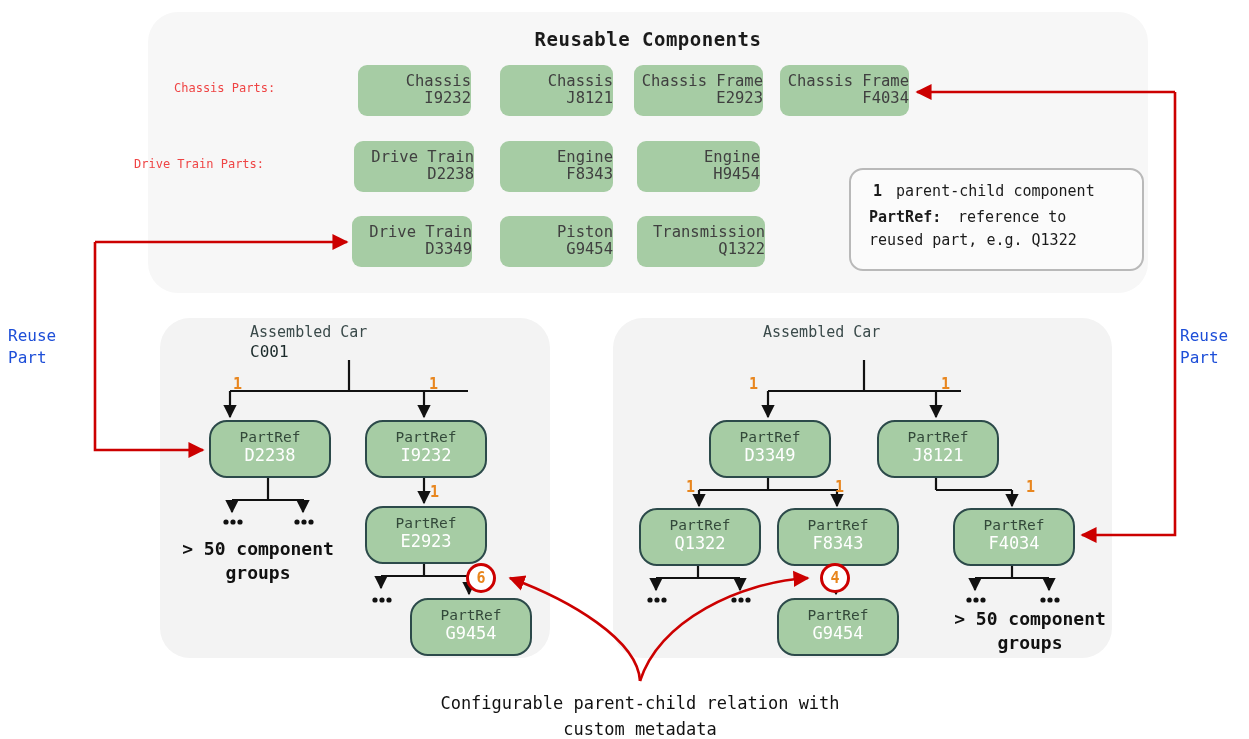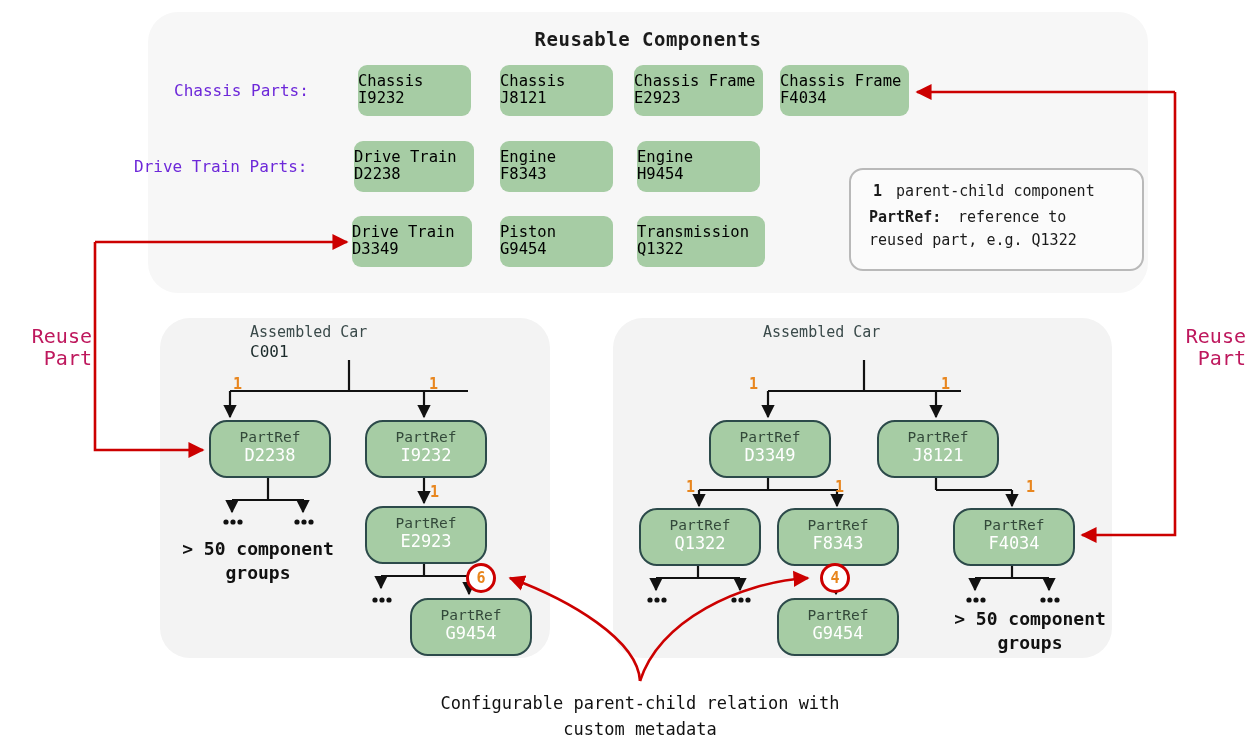--- a/index.html
+++ b/index.html
@@ -7,26 +7,26 @@
        font-family:"DejaVu Sans Mono","Liberation Mono",monospace;}
 
   .panel{position:absolute;background:#f7f7f7;border-radius:30px;}
   #palette-panel{left:148px;top:12px;width:1000px;height:281px;}
   #tree-panel-a{left:160px;top:318px;width:390px;height:340px;background:#f3f3f3;}
   #tree-panel-b{left:613px;top:318px;width:499px;height:340px;background:#f3f3f3;}
 
   #palette-title{position:absolute;left:148px;top:28px;width:1000px;text-align:center;
       font-size:19px;color:#1b1b1b;letter-spacing:.5px;font-weight:bold;}
 
-  .row-label{position:absolute;font-size:16px;color:#6d28d9;white-space:nowrap;}
+  .row-label{position:absolute;font-size:12px;color:#ef4444;white-space:nowrap;}
   #lbl-chassis{left:174px;top:81px;}
   #lbl-drive{left:134px;top:157px;}
 
   .part{position:absolute;height:51px;background:#a6cca4;border-radius:9px;
-        color:#000000;text-align:left;overflow:visible;}
+        color:#404040;text-align:right;overflow:visible;}
   .part .nm{display:block;font-size:15.5px;line-height:16px;margin-top:8px;white-space:nowrap;}
   .part .id{display:block;font-size:15.5px;line-height:18px;white-space:nowrap;}
 
   #legend{position:absolute;left:849px;top:168px;width:291px;height:99px;
       background:#fbfbfb;border:2px solid #b9b9b9;border-radius:14px;}
   #legend .ln{position:absolute;font-size:15px;color:#1b1b1b;white-space:nowrap;}
   #lg-num{left:22px;top:12px;color:#e8861e;font-weight:bold;}
   #lg-rel{left:45px;top:12px;}
   #lg-ref{left:18px;top:38px;color:#3f9c52;font-weight:bold;}
   #lg-ref2{left:107px;top:38px;}
@@ -40,21 +40,21 @@
   .node{position:absolute;width:118px;height:54px;background:#a6cca4;
         border:2px solid #2c4a4a;border-radius:18px;text-align:center;}
   .node .nm{display:block;font-size:14.5px;line-height:15px;margin-top:8px;color:#33493a;}
   .node .id{display:block;font-size:17px;line-height:20px;color:#ffffff;}
 
   .grp{position:absolute;font-size:18px;font-weight:bold;color:#111;
        text-align:center;line-height:24px;}
   #grp-a{left:158px;top:537px;width:200px;}
   #grp-b{left:930px;top:607px;width:200px;}
 
-  .reuse{position:absolute;font-size:20px;color:#be185d;text-align:right;line-height:22px;}
+  .reuse{position:absolute;font-size:16px;color:#1d4ed8;text-align:left;line-height:22px;}
   #reuse-l{left:8px;top:325px;width:84px;}
   #reuse-r{left:1180px;top:325px;width:66px;}
 
   #caption{position:absolute;left:330px;top:690px;width:620px;text-align:center;
       font-size:17px;color:#111;line-height:26px;}
 
   #ovl{position:absolute;left:0;top:0;width:1249px;height:739px;}
 
   .badge{position:absolute;width:30px;height:30px;border-radius:50%;
       background:#ffffff;border:3.5px solid #cc0000;box-sizing:border-box;

